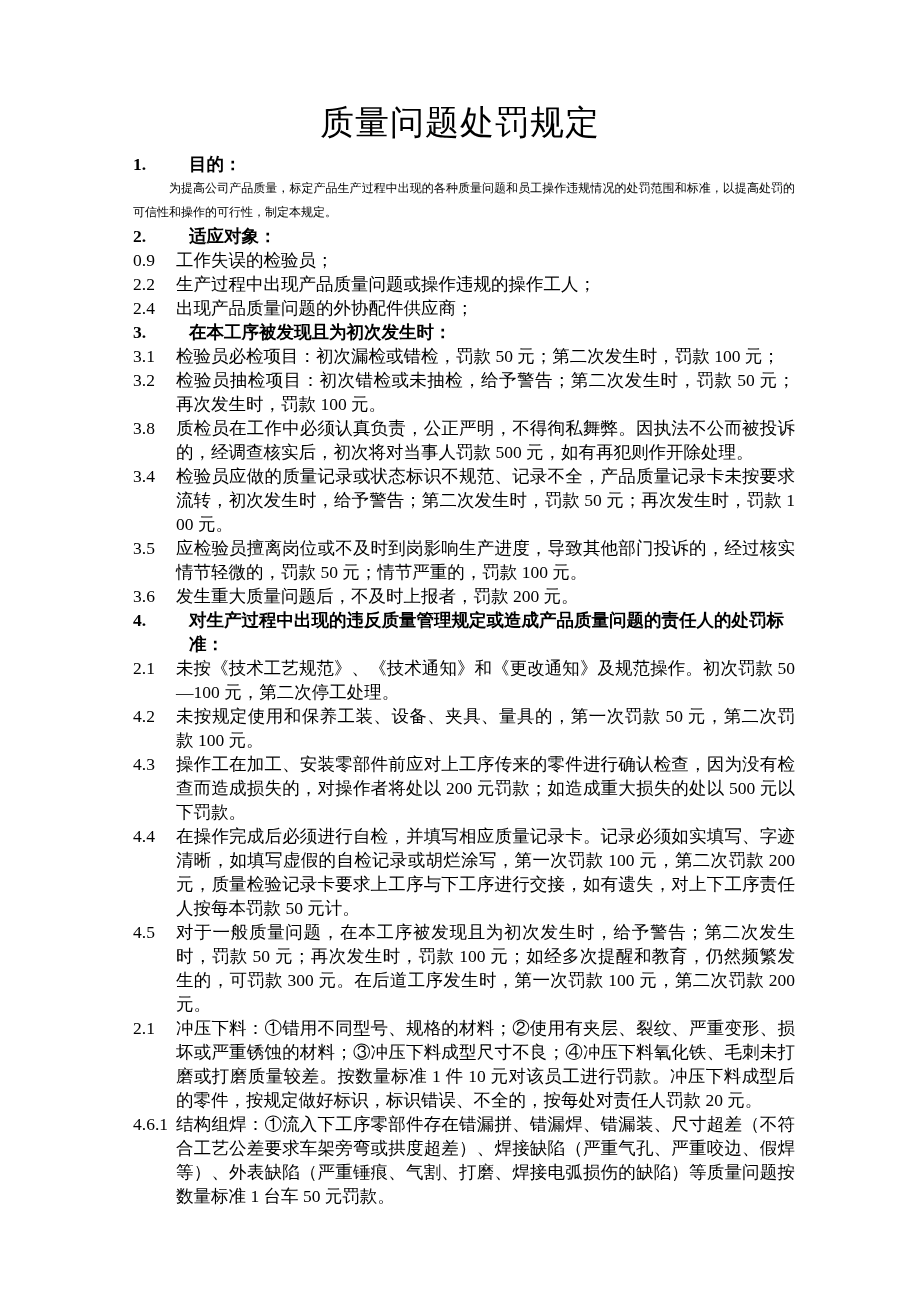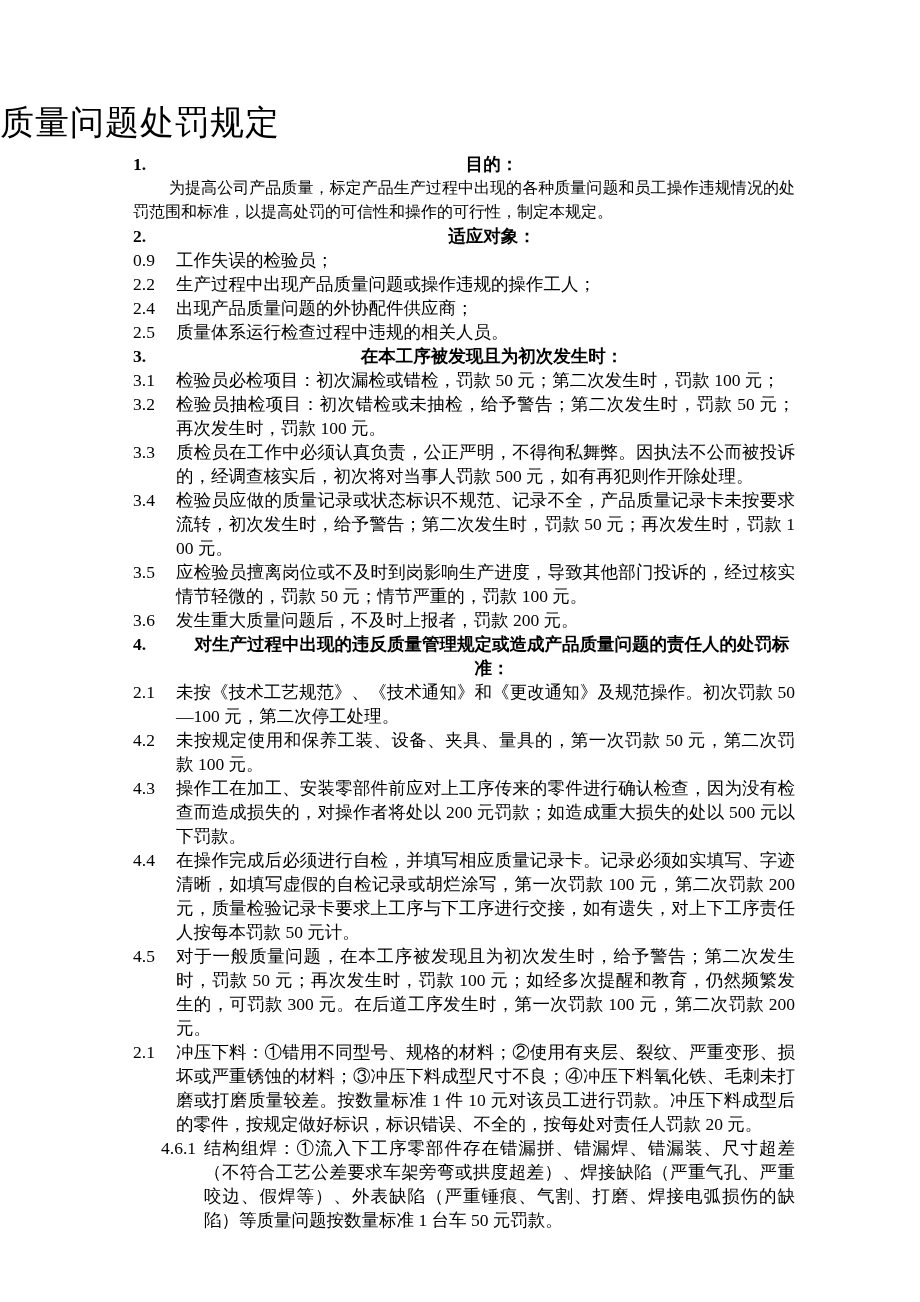--- a/index.html
+++ b/index.html
@@ -16,21 +16,21 @@
   }
   .page {
     position: relative;
     width: 920px;
     height: 1302px;
     box-sizing: border-box;
     padding: 0;
     overflow: hidden;
   }
   .doc-title {
-    text-align: left;
+    text-align: center;
     font-size: 34px;
     line-height: 46px;
     font-weight: normal;
     margin: 0;
     padding-top: 100px;
     padding-bottom: 6px;
     letter-spacing: 1px;
     font-family: "Liberation Serif", "DejaVu Serif", serif;
   }
   .body-block {
@@ -59,30 +59,29 @@
     word-break: break-all;
   }
   
   .clause.heading {
     font-weight: bold;
   }
   .clause.heading .num {
     width: 56px;
   }
   .clause.heading .txt {
-    text-align: center;
+    text-align: left;
   }
   
   .clause.num-wide .num {
     width: 43px;
-    margin-left: 28px;
   }
   
   .para {
-    font-size: 16px;
+    font-size: 12px;
     line-height: 24px;
     text-align: justify;
     text-justify: inter-ideograph;
     word-break: break-all;
     text-indent: 36px;
     margin: 0;
     padding-left: 0px;
     padding-right: 0px;
   }
 </style>
@@ -110,39 +109,35 @@
       <span class="txt">工作失误的检验员；</span>
     </div>
     <div class="clause">
       <span class="num">2.2</span>
       <span class="txt">生产过程中出现产品质量问题或操作违规的操作工人；</span>
     </div>
     <div class="clause">
       <span class="num">2.4</span>
       <span class="txt">出现产品质量问题的外协配件供应商；</span>
     </div>
-    <div class="clause">
-      <span class="num">2.5</span>
-      <span class="txt">质量体系运行检查过程中违规的相关人员。</span>
-    </div>
 
     <div class="clause heading">
       <span class="num">3.</span>
       <span class="txt">在本工序被发现且为初次发生时：</span>
     </div>
     <div class="clause">
       <span class="num">3.1</span>
       <span class="txt">检验员必检项目：初次漏检或错检，罚款 50 元；第二次发生时，罚款 100 元；</span>
     </div>
     <div class="clause">
       <span class="num">3.2</span>
       <span class="txt">检验员抽检项目：初次错检或未抽检，给予警告；第二次发生时，罚款 50 元；再次发生时，罚款 100 元。</span>
     </div>
     <div class="clause">
-      <span class="num">3.3</span>
+      <span class="num">3.8</span>
       <span class="txt">质检员在工作中必须认真负责，公正严明，不得徇私舞弊。因执法不公而被投诉的，经调查核实后，初次将对当事人罚款 500 元，如有再犯则作开除处理。</span>
     </div>
     <div class="clause">
       <span class="num">3.4</span>
       <span class="txt">检验员应做的质量记录或状态标识不规范、记录不全，产品质量记录卡未按要求流转，初次发生时，给予警告；第二次发生时，罚款 50 元；再次发生时，罚款 100 元。</span>
     </div>
     <div class="clause">
       <span class="num">3.5</span>
       <span class="txt">应检验员擅离岗位或不及时到岗影响生产进度，导致其他部门投诉的，经过核实情节轻微的，罚款 50 元；情节严重的，罚款 100 元。</span>
     </div>

